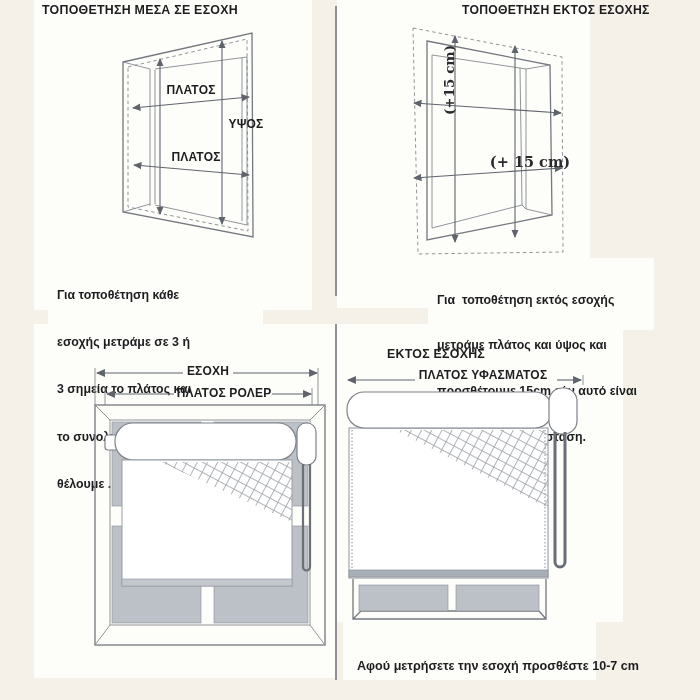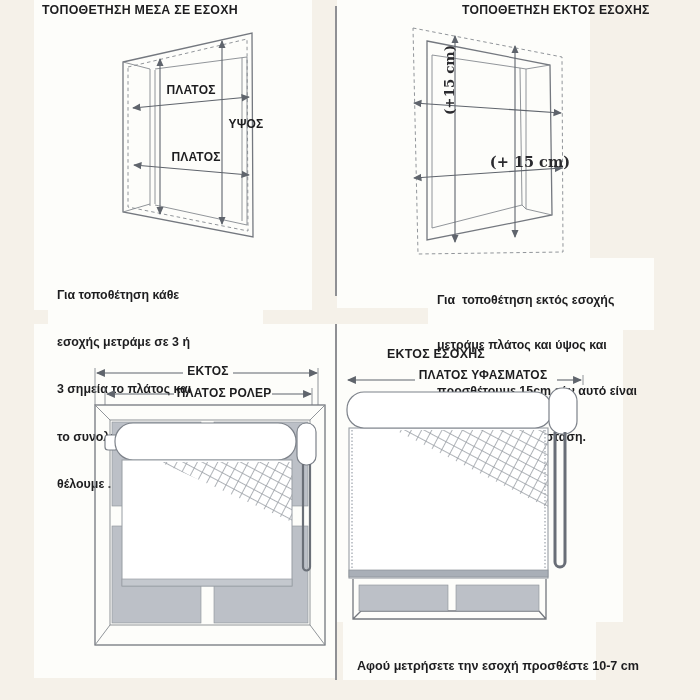--- a/index.html
+++ b/index.html
@@ -122,21 +122,21 @@
     <rect class="pane" x="126" y="166" width="94" height="97"></rect>
 
     <rect class="white-part" x="17" y="75" width="13" height="15" rx="3"></rect>
     <rect class="white-part" x="27" y="63" width="181" height="37" rx="18"></rect>
     <rect class="white-part" x="209" y="63" width="19" height="42" rx="9"></rect>
     <path d="M215,104 L215,207 A3.5 3.5 0 0 0 222,207 L222,104" stroke="#6b7078" stroke-width="2.2" fill="none"></path>
     <rect x="34" y="100" width="170" height="126" fill="#ffffff" stroke="#989da4" stroke-width="1"></rect>
     <rect x="34" y="219" width="170" height="7" fill="#c4c8ce" stroke="#989da4" stroke-width=".7"></rect>
     <rect x="34" y="100" width="170" height="126" fill="url(#netC)" clip-path="url(#clipC)"></rect>
   </svg>
-  <div class="dim-label" style="left:208px;top:371px">ΕΚΤΟΣ</div>
+  <div class="dim-label" style="left:208px;top:371px">ΕΣΟΧΗ</div>
   <div class="dim-label" style="left:224px;top:393px">ΠΛΑΤΟΣ ΡΟΛΕΡ</div>
 
   <div class="title" style="left:436px;top:347px;transform:translateX(-50%)">ΕΚΤΟΣ ΕΣΟΧΗΣ</div>
   <svg style="left:343px;top:366px" width="248" height="256" viewBox="0 0 248 256">
     <defs>
       <marker id="ahD" viewBox="0 0 10 10" refX="8" refY="5" markerWidth="9" markerHeight="9" orient="auto-start-reverse">
         <path d="M0,1 L9,5 L0,9 z" fill="#5f646c"></path>
       </marker>
       <pattern id="netD" width="9" height="9" patternUnits="userSpaceOnUse" patternTransform="rotate(28)">
         <path d="M0,.5 H9 M.5,0 V9" stroke="#9aa0a6" stroke-width=".8" fill="none"></path>

